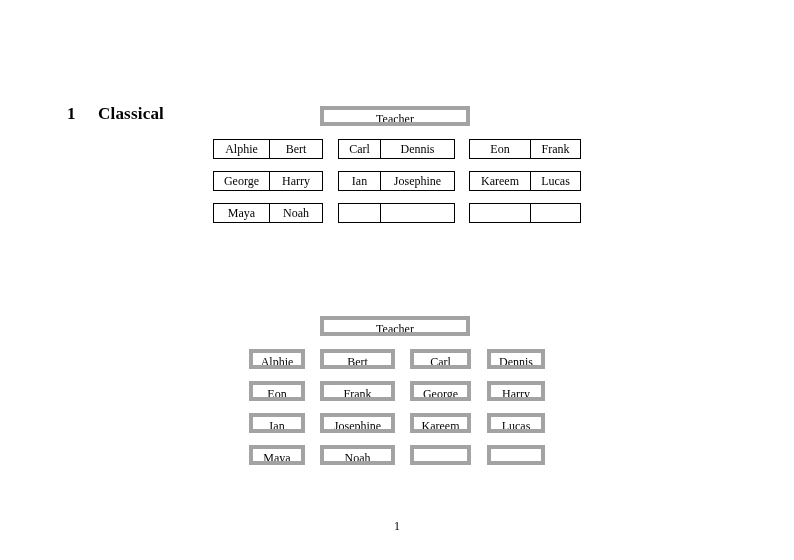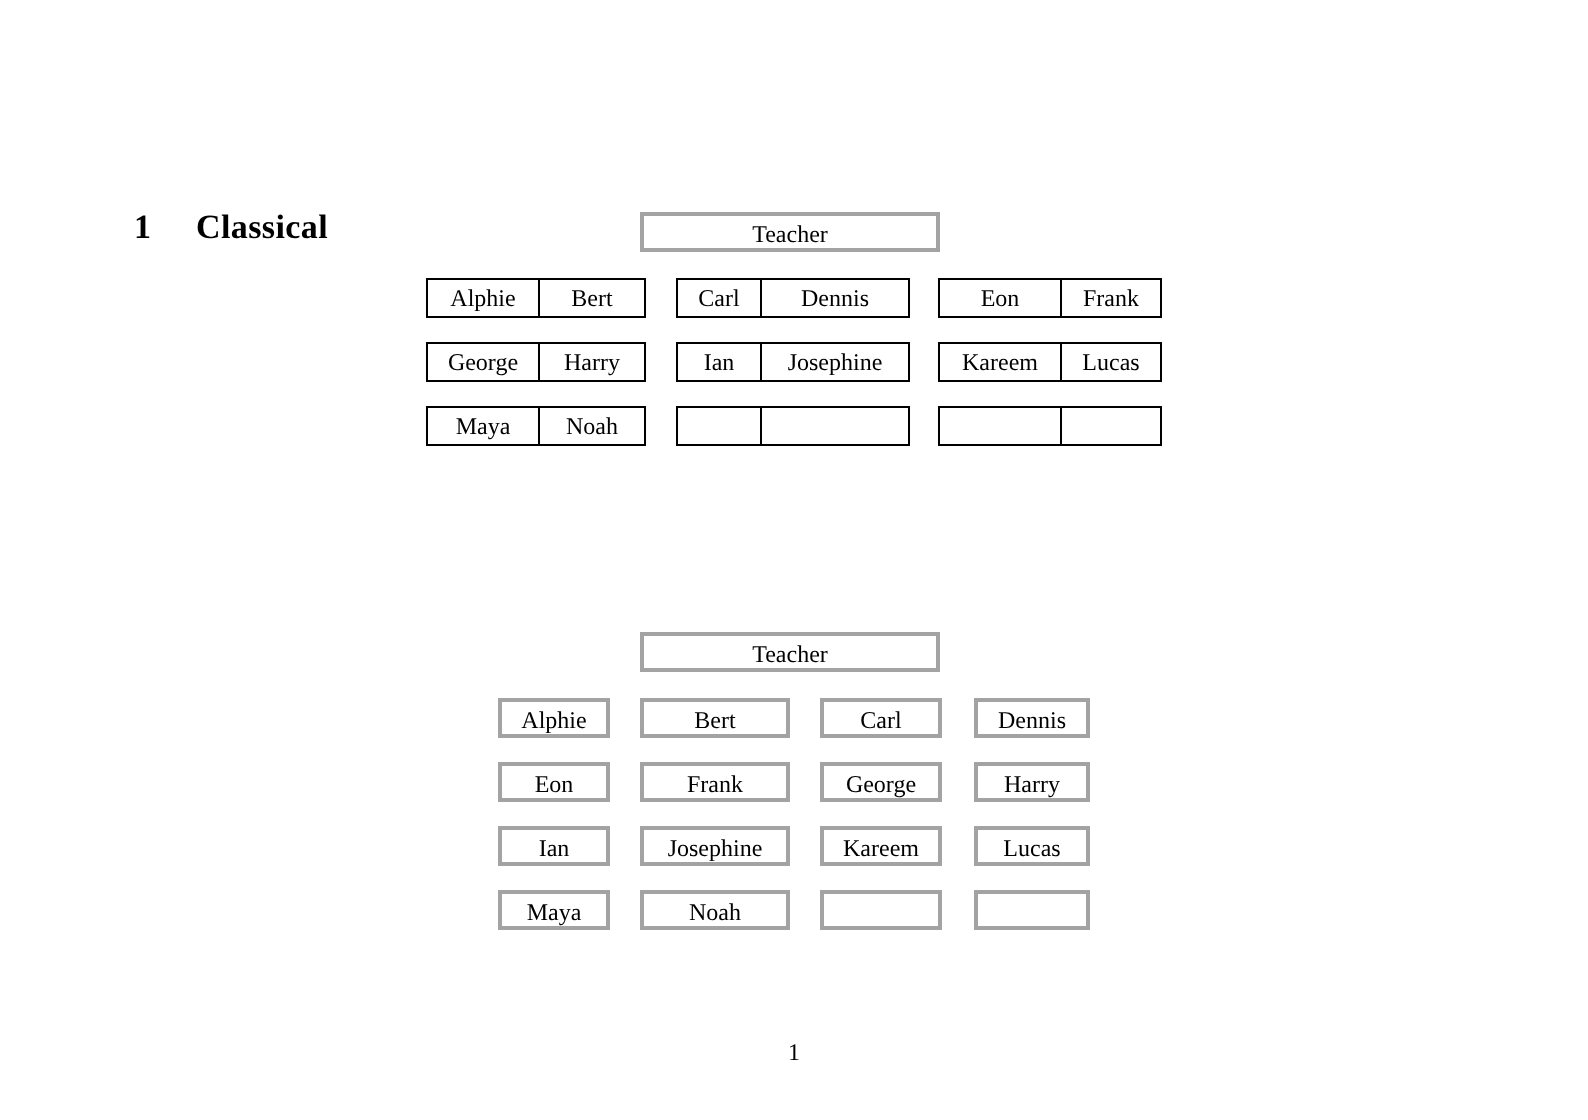--- a/index.html
+++ b/index.html
@@ -33,21 +33,21 @@
     display: inline-block;
     width: 31px;
   }
   #heading-classical { left: 67px; top: 64px; margin-top: 40px; }
   #heading-distributed { left: 67px; top: 275px; }
 
   
   .box {
     position: absolute;
     box-sizing: border-box;
-    border: 2px solid #a3a3a3;
+    border: 4px solid #a3a3a3;
     height: 20px;
     line-height: 18px;
     font-size: 12px;
     text-align: center;
     background: #ffffff;
     white-space: nowrap;
     overflow: hidden;
   }
 
   

